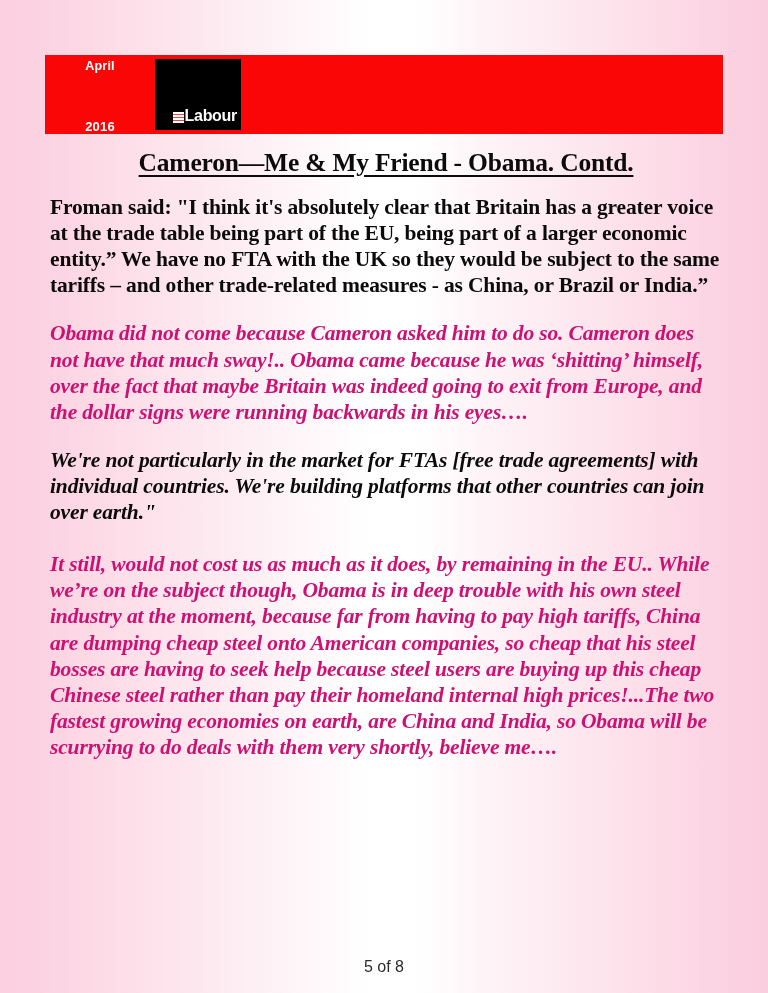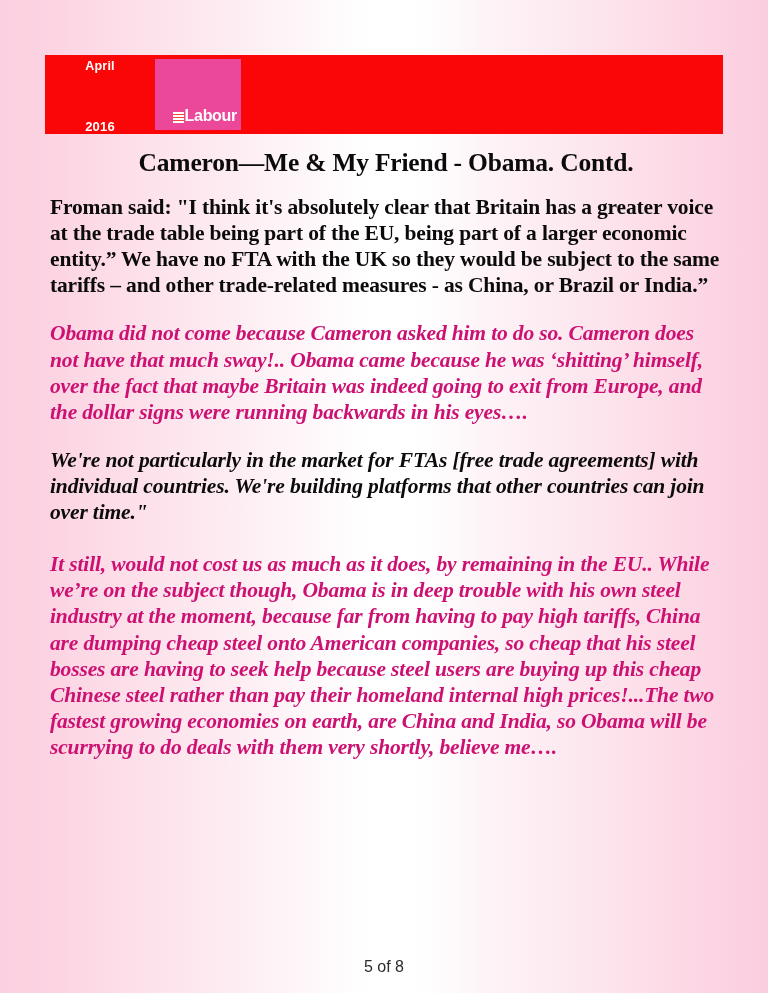--- a/index.html
+++ b/index.html
@@ -77,21 +77,21 @@
     line-height: 1;
     padding-right: 10px;
     padding-bottom: 3px;
     white-space: pre;
   }
 
   #logo-block {
     flex: 0 0 86px;
     width: 86px;
     margin: 4px 4px 4px 0;
-    background: #ec4899;
+    background: #000000;
     position: relative;
   }
   #logo-inner {
     position: absolute;
     left: 0;
     right: 4px;
     bottom: 6px;
     display: flex;
     align-items: flex-end;
     justify-content: flex-end;
@@ -124,20 +124,21 @@
     top: 148px;
     width: 672px;
   }
 
   #headline {
     font-family: "Liberation Serif", "DejaVu Serif", serif;
     font-weight: bold;
     font-size: 25.5px;
     color: #0b0b0b;
     text-align: center;
+    text-decoration: underline;
     text-underline-offset: 4px;
     margin: 0 0 16px 0;
     letter-spacing: -.2px;
     white-space: nowrap;
   }
 
   p.para {
     margin: 0 0 16px 0;
     font-weight: bold;
     font-size: 21.5px;
@@ -185,21 +186,21 @@
   </div>
 
   <div id="content">
 
     <h1 id="headline">Cameron—Me &amp; My Friend - Obama.  Contd.</h1>
 
     <p class="para">Froman said: "I think it's absolutely clear that Britain has a greater voice at the trade table being part of the EU, being part of a larger economic entity.” We have no FTA with the UK so they would be subject to the same tariffs – and other trade-related measures - as China, or Brazil or India.”</p>
 
     <p class="para magenta gap-top"> Obama did not come because Cameron asked him to do so. Cameron does not have that much sway!.. Obama came because he was ‘shitting’ himself, over the fact that maybe Britain was indeed going to exit from Europe, and the dollar signs were running backwards in his eyes….</p>
 
-    <p class="para gap-top gap-big">We're not particularly in the market for FTAs [free trade agreements] with individual countries. We're building platforms that other countries can join over time."</p>
+    <p class="para gap-top gap-big">We're not particularly in the market for FTAs [free trade agreements] with individual countries. We're building platforms that other countries can join over earth."</p>
 
     <p class="para magenta gap-top"> It still, would not cost us as much as it does, by remaining in the EU.. While we’re on the subject though,  Obama is in deep trouble with his own steel industry at the moment, because far from having to pay high tariffs, China are dumping cheap steel onto American companies, so cheap that his steel bosses are having to seek help because steel users are buying up this cheap Chinese steel rather than pay their homeland internal high prices!...The two fastest growing economies on earth, are China and India, so Obama will be scurrying to do deals with them very shortly, believe me….</p>
 
   </div>
 
   <div id="footer">
     <span>5 of 8</span>
   </div>
 
 </div>

